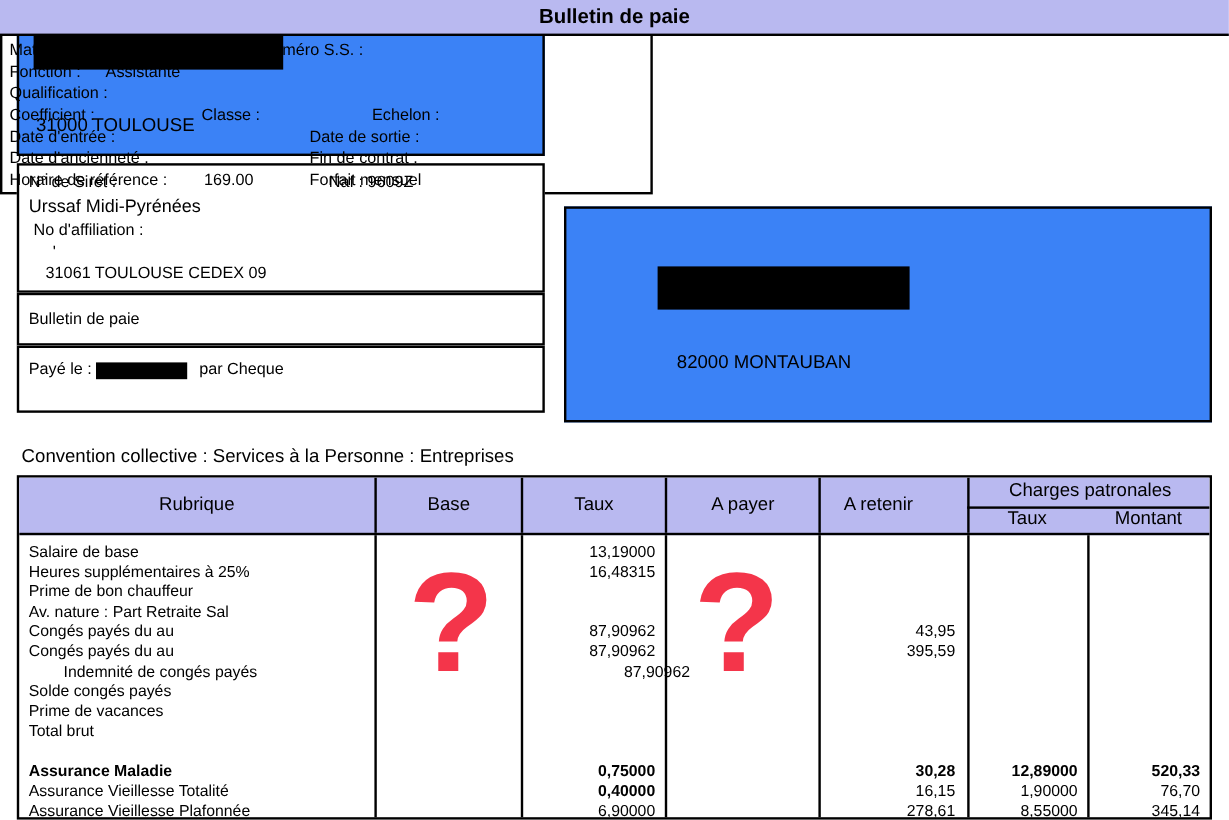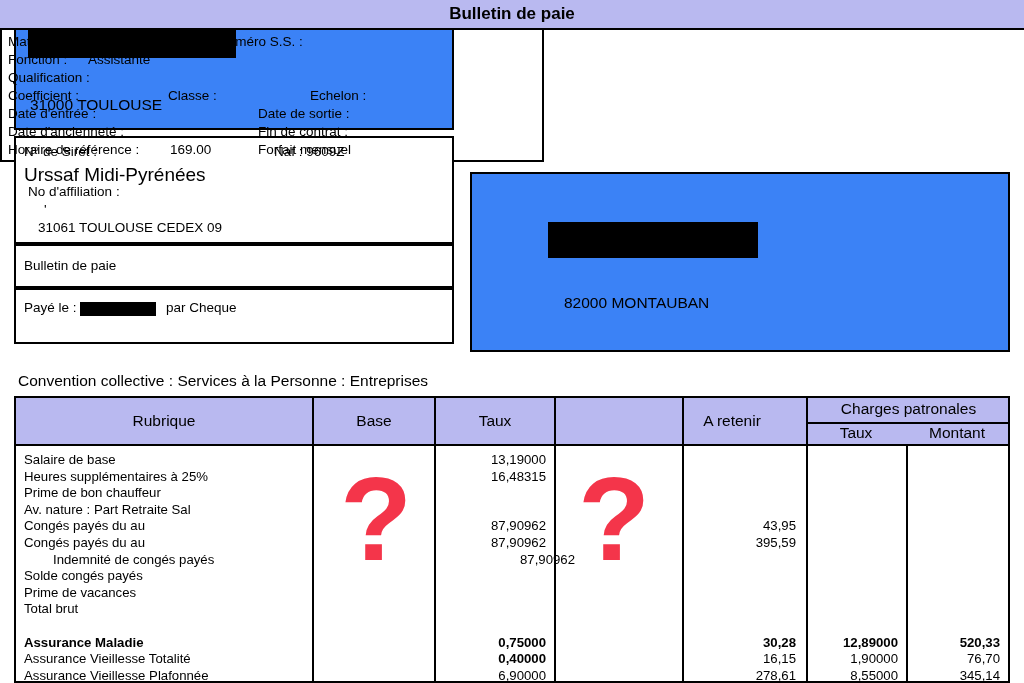--- a/index.html
+++ b/index.html
@@ -48,21 +48,21 @@
 
   
   #siret-block {
     left: 14px; top: 136px; width: 440px; height: 108px;
   }
   #siret-line {
     position: absolute; left: 8px; top: 6px; width: 420px;
     font-size: 13.5px;
   }
   #siret-line .naf { position: absolute; left: 250px; top: 0; }
-  #urssaf-line { position: absolute; left: 8px; top: 26px; font-size: 19px; }
+  #urssaf-line { position: absolute; left: 8px; top: 26px; font-size: 15px; }
   #affil-line  { position: absolute; left: 12px; top: 46px; font-size: 13.5px; }
   #affil-dot   { position: absolute; left: 28px; top: 64px; font-size: 13.5px; }
   #urssaf-city { position: absolute; left: 22px; top: 82px; font-size: 13.5px; }
 
   
   #bulletin-label-block {
     left: 14px; top: 244px; width: 440px; height: 44px;
   }
   #bulletin-label-text {
     position: absolute; left: 8px; top: 12px; font-size: 13.5px;
@@ -248,20 +248,21 @@
     <div id="table-head">
       <div class="th" style="left:0; width:296px; line-height:46px;">Rubrique</div>
       <div class="head-vline" style="left:296px;"></div>
 
       <div class="th" style="left:298px; width:120px; line-height:46px;">Base</div>
       <div class="head-vline" style="left:418px;"></div>
 
       <div class="th" style="left:420px; width:118px; line-height:46px;">Taux</div>
       <div class="head-vline" style="left:538px;"></div>
 
+      <div class="th" style="left:540px; width:126px; line-height:46px;">A payer</div>
       <div class="head-vline" style="left:666px;"></div>
 
       <div class="th" style="left:668px; width:96px; line-height:46px;">A retenir</div>
       <div class="head-vline" style="left:790px;"></div>
 
       <div class="th" style="left:790px; width:205px; line-height:22px;">Charges patronales</div>
       <div id="charges-split" style="left:790px; width:202px;"></div>
       <div class="th" style="left:790px; top:24px; width:100px; height:22px; line-height:22px;">Taux</div>
       <div class="th" style="left:890px; top:24px; width:102px; height:22px; line-height:22px;">Montant</div>
     </div>

